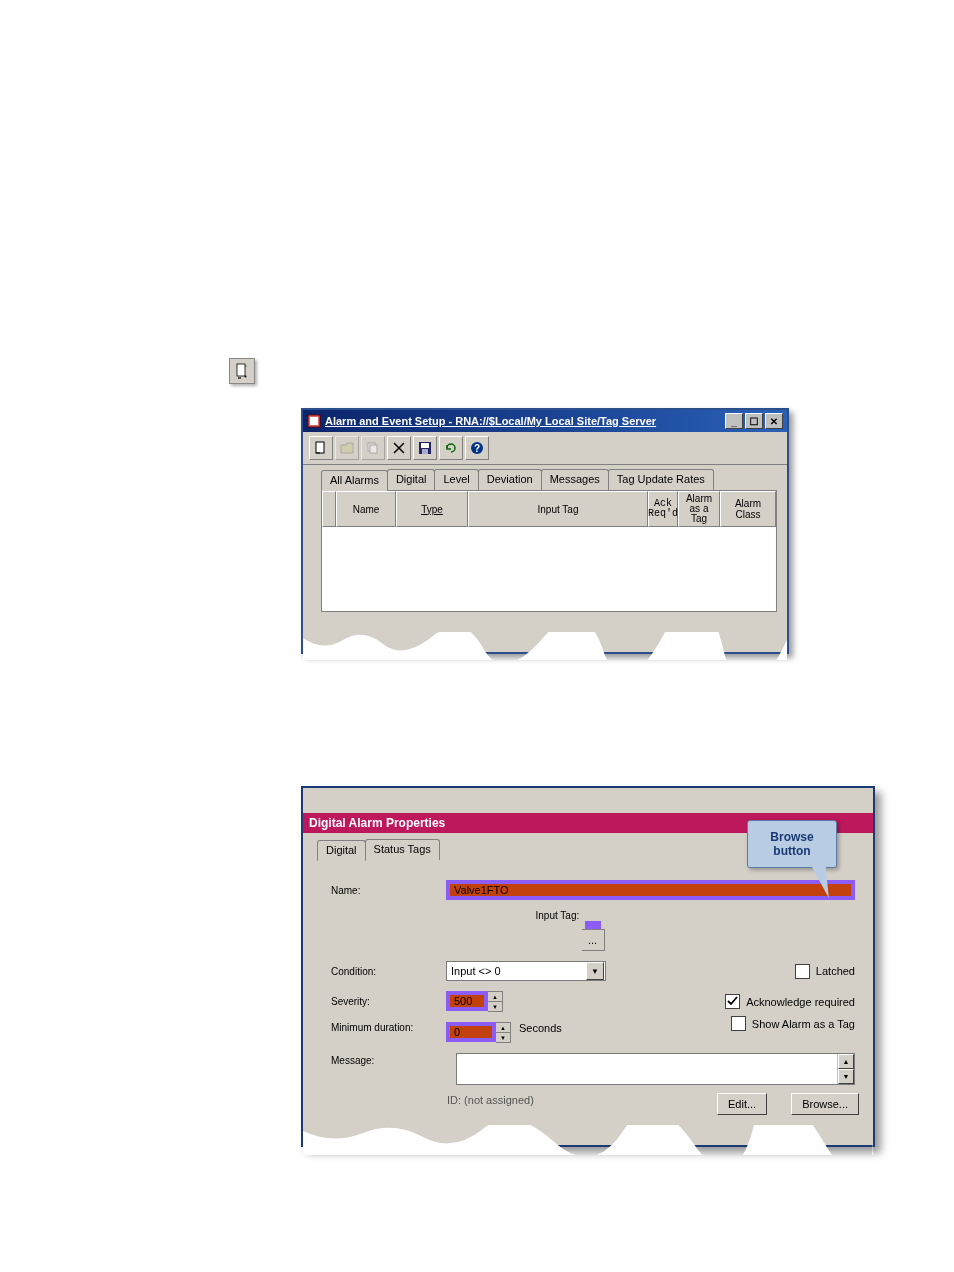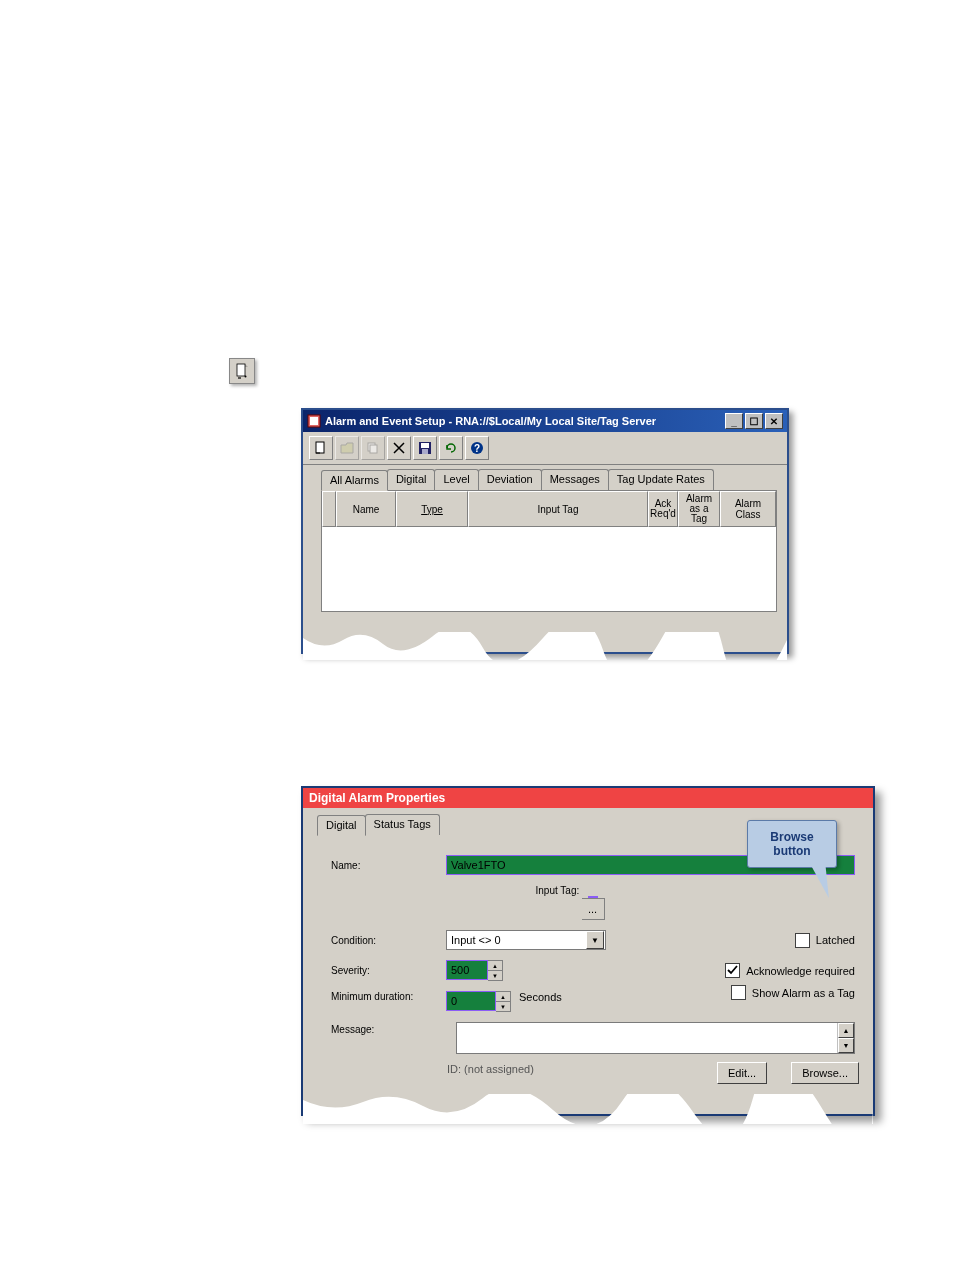--- a/index.html
+++ b/index.html
@@ -48,21 +48,21 @@
     background: linear-gradient(to right, #0a246a, #2a60b8);
     color: #fff;
     font-weight: bold;
     padding: 3px 4px;
     display: flex;
     align-items: center;
     justify-content: space-between;
     font-size: 11px;
   }
   .titlebar .left {
-    display: flex; align-items: center; gap: 4px;
+    display: flex; align-items: center; gap: 4px; text-decoration: underline;
   }
   .titlebar .appicon {
     width: 14px; height: 14px;
     display: inline-flex; align-items:center; justify-content:center;
   }
   .titlebar .wbtns { display:flex; gap:2px; }
   .wbtn {
     width:16px; height:14px;
     background:#c0c0c0;
     border:1px solid #fff; border-right-color:#404040; border-bottom-color:#404040;
@@ -138,43 +138,44 @@
   .window2 {
     position: absolute;
     left: 301px;
     top: 786px;
     width: 570px;
     border: 2px solid #1a3a75;
     background:#d4d0c8;
     box-shadow: 6px 6px 8px rgba(0,0,0,0.4);
   }
   .title2 {
-    background:#ef4444;
+    background:#be185d;
     color:#fff;
     padding:3px 6px;
     font-weight:bold;
     font-size:12px;
+    margin-top:25px;
   }
   .tabs2row {
     display:flex;
     padding: 6px 14px 0 14px;
   }
   .tabs2row .tab { font-size:11px; }
   .form-area {
     padding: 20px 18px 6px 28px;
     display:grid;
     grid-template-columns: 115px 1fr;
     row-gap: 10px;
     align-items:center;
   }
   .flabel { font-size:10px; color:#000; }
   .tinput {
     height:20px;
-    border:1px solid #8b5cf6;
-    background:#15803d;
+    border:4px solid #8b5cf6;
+    background:#c2410c;
     padding:0 4px;
     font-size:11px;
     box-sizing:border-box;
     display:flex; align-items:center;
   }
   .row-inputtag { grid-column: 1 / 3; display:flex; align-items:center; gap:0;flex-direction:column; }
   .row-inputtag .lbl { width:115px; }
   .row-inputtag .tinput { flex:1; }
   .browse-btn {
     width:22px; height:20px;
@@ -373,21 +374,21 @@
     <div class="tab">Messages</div>
     <div class="tab">Tag Update Rates</div>
   </div>
 
   <div class="table-area">
     <div class="thead">
       <div class="th" style="width:14px;"></div>
       <div class="th" style="width:60px;">Name</div>
       <div class="th" style="width:72px;text-decoration:underline;">Type</div>
       <div class="th" style="width:180px;">Input Tag</div>
-      <div class="th" style="width:30px;line-height:1;">Ack Req'd</div>
+      <div class="th" style="width:30px;line-height:1;font-family:Liberation Mono, monospace;">Ack Req'd</div>
       <div class="th" style="width:42px;line-height:1;">Alarm as a Tag</div>
       <div class="th" style="flex:1;">Alarm Class</div>
     </div>
   </div>
 
   <div class="torn">
     <svg viewBox="0 0 484 28" preserveAspectRatio="none">
       <path d="M0 8 Q20 22 40 10 T80 14 T130 6 T180 18 T240 8 T300 20 T360 6 T420 18 T484 10 L484 28 L0 28 Z" fill="#888" opacity="0.4"></path>
       <path d="M0 6 Q20 20 40 8 T80 12 T130 4 T180 16 T240 6 T300 18 T360 4 T420 16 T484 8 L484 28 L0 28 Z" fill="#fff"></path>
     </svg>

